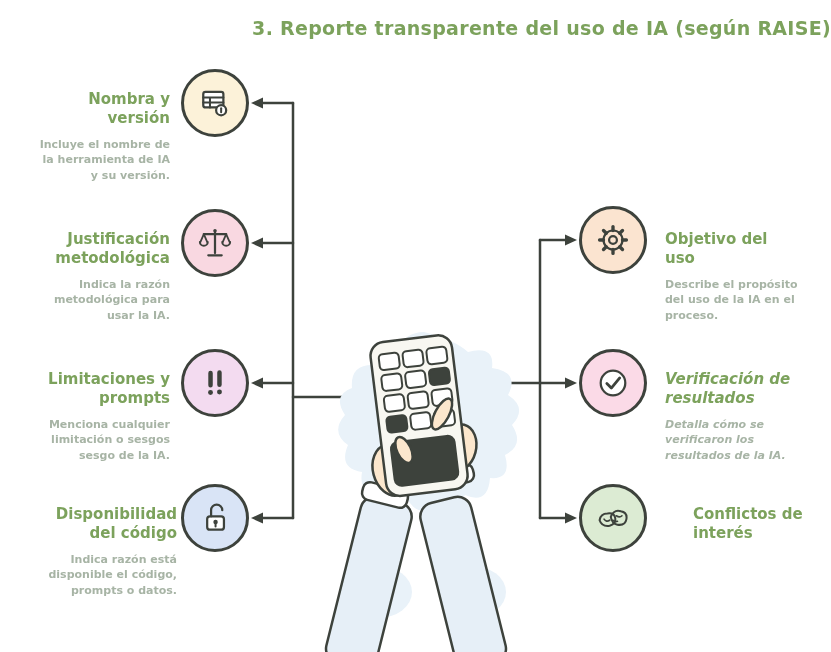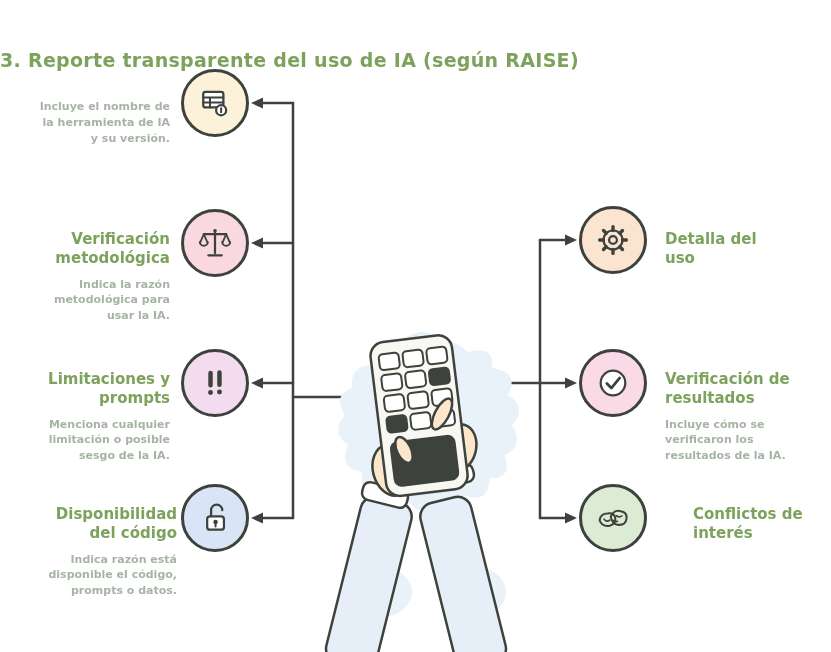--- a/index.html
+++ b/index.html
@@ -1,21 +1,21 @@
 <!DOCTYPE html>
 <html style="--heading: #7ca25c; --desc: #a7b4a5; --ink: #3d423c; --splash: #e9f2f9; --sleeve: #e6eff7; --skin: #fce7cd; --paper: #f8f7f1;"><head>
 <meta charset="utf-8">
 <style>
   * { margin:0; padding:0; box-sizing:border-box; }
   html,body { background:#ffffff; }
   body { font-family:"DejaVu Sans","Liberation Sans",sans-serif; }
   .page { position:relative; width:831px; height:652px; background:#ffffff; overflow:hidden; }
 
-  .title { position:absolute; top:17px; left:0; width:100%; text-align:left;
-           font-size:19px; font-weight:bold; color:var(--heading); letter-spacing:.3px;margin-top:32px; }
+  .title { position:absolute; top:17px; left:0; width:100%; text-align:right;
+           font-size:19px; font-weight:bold; color:var(--heading); letter-spacing:.3px; }
 
   .node-circle { position:absolute; width:68px; height:68px; border-radius:50%;
                  border:3px solid var(--ink); display:flex; align-items:center; justify-content:center; }
 
   .node-text { position:absolute; }
   .node-text.left-side { width:150px; text-align:right; }
   .node-text.right-side { width:165px; text-align:left; }
   .heading { font-size:15px; font-weight:bold; color:var(--heading); line-height:1.25; white-space:pre-line; }
   .desc { margin-top:9px; font-size:11px; font-weight:bold; color:var(--desc); line-height:1.45; white-space:pre-line; }
 
@@ -110,55 +110,57 @@
 
   <div class="node-circle" style="left: 181px; top: 69px; background-color: rgb(252, 242, 217);">
     <svg width="38" height="38" viewBox="0 0 34 34">
       <rect class="f-white s-ink f-none" x="6.5" y="7" width="18" height="14" rx="2" stroke-width="2" fill="none"></rect>
       <path class="s-ink" d="M6.5 12 H24.5 M6.5 16.5 H24.5 M12.5 12 V21" stroke-width="1.8" fill="none"></path>
       <circle class="f-white s-ink" cx="22.5" cy="23.5" r="4.5" stroke-width="2"></circle>
       <path class="s-ink" d="M22.5 21.8 V25.2" stroke-width="1.8" fill="none"></path>
     </svg>
   </div>
   <div class="node-text left-side" style="right:661px; top:90px;">
+    <div class="heading">Nombra y
+versión</div>
     <div class="desc">Incluye el nombre de
 la herramienta de IA
 y su versión.</div>
   </div>
 
   <div class="node-circle" style="left: 181px; top: 209px; background-color: rgb(249, 216, 225);">
     <svg width="38" height="38" viewBox="0 0 34 34">
       <path class="s-ink" d="M17 7 V24 M7 9 H27 M17 24 V26 M11 28 H23" stroke-width="2" fill="none"></path>
       <circle class="f-ink" cx="17" cy="6" r="1.6"></circle>
       <path class="s-ink" d="M7 9 L4 16 M7 9 L10 16" stroke-width="1.6" fill="none"></path>
       <path class="s-ink f-none" d="M3.5 16 A3.5 3.5 0 0 0 10.5 16" stroke-width="1.8" fill="none"></path>
       <path class="s-ink" d="M27 9 L24 16 M27 9 L30 16" stroke-width="1.6" fill="none"></path>
       <path class="s-ink f-none" d="M23.5 16 A3.5 3.5 0 0 0 30.5 16" stroke-width="1.8" fill="none"></path>
     </svg>
   </div>
   <div class="node-text left-side" style="right:661px; top:230px;">
-    <div class="heading">Verificación
+    <div class="heading">Justificación
 metodológica</div>
     <div class="desc">Indica la razón
 metodológica para
 usar la IA.</div>
   </div>
 
   <div class="node-circle" style="left: 181px; top: 349px; background-color: rgb(243, 219, 240);">
     <svg width="38" height="38" viewBox="0 0 34 34">
       <path class="s-ink" d="M13 8 V19 M21 7.5 V18.5" stroke-width="4" fill="none"></path>
       <circle class="f-ink" cx="13" cy="25.5" r="2.2"></circle>
       <circle class="f-ink" cx="21" cy="25" r="2.2"></circle>
     </svg>
   </div>
   <div class="node-text left-side" style="right:661px; top:370px;">
     <div class="heading">Limitaciones y
 prompts</div>
     <div class="desc">Menciona cualquier
-limitación o posible
+limitación o sesgos
 sesgo de la IA.</div>
   </div>
 
   <div class="node-circle" style="left: 181px; top: 484px; background-color: rgb(217, 228, 246);">
     <svg width="38" height="38" viewBox="0 0 34 34">
       <rect class="f-white s-ink" x="10" y="15.5" width="15" height="12" rx="2.5" stroke-width="2"></rect>
       <path class="s-ink f-none" d="M13.5 15.5 V10 A5 5 0 0 1 23.5 10" stroke-width="2" fill="none"></path>
       <circle class="f-ink" cx="17.5" cy="20.5" r="2"></circle>
       <path class="s-ink" d="M17.5 22 V24.5" stroke-width="1.8" fill="none"></path>
     </svg>
@@ -173,34 +175,37 @@
 
   <div class="node-circle" style="left: 579px; top: 206px; background-color: rgb(251, 228, 208);">
     <svg width="38" height="38" viewBox="0 0 34 34">
       <circle class="s-ink f-none" cx="17" cy="17" r="8.5" stroke-width="2" fill="none"></circle>
       <circle class="s-ink f-none" cx="17" cy="17" r="3.5" stroke-width="2" fill="none"></circle>
       <path class="s-ink" stroke-width="3" fill="none" d="M25.5 17 L29 17 M23 23 L25.5 25.5 M17 25.5 L17 29
         M11 23 L8.5 25.5 M8.5 17 L5 17 M11 11 L8.5 8.5 M17 8.5 L17 5 M23 11 L25.5 8.5"></path>
     </svg>
   </div>
   <div class="node-text right-side" style="left:665px; top:230px;">
-    <div class="heading">Detalla del
+    <div class="heading">Objetivo del
 uso</div>
+    <div class="desc">Describe el propósito
+del uso de la IA en el
+proceso.</div>
   </div>
 
   <div class="node-circle" style="left: 579px; top: 349px; background-color: rgb(251, 218, 231);">
     <svg width="38" height="38" viewBox="0 0 34 34">
       <circle class="s-ink f-white" cx="17" cy="17" r="11" stroke-width="2"></circle>
       <path class="s-ink" d="M11.5 17.5 L15.5 21.5 L23 12.5" stroke-width="2.5" fill="none"></path>
     </svg>
   </div>
-  <div class="node-text right-side" style="left:665px; top:370px;">
+  <div class="node-text right-side" style="left:665px; top:370px;font-style:italic;">
     <div class="heading">Verificación de
 resultados</div>
-    <div class="desc">Incluye cómo se
+    <div class="desc">Detalla cómo se
 verificaron los
 resultados de la IA.</div>
   </div>
 
   <div class="node-circle" style="left: 579px; top: 484px; background-color: rgb(220, 235, 211);">
     <svg width="38" height="38" viewBox="0 0 34 34">
       <path class="s-ink f-none" stroke-width="1.8" fill="none" d="M5 19 Q6 13 12 13 Q18 12 19 17 Q20 22 14 24 Q7 25 5 19 Z"></path>
       <path class="s-ink f-none" stroke-width="1.8" fill="none" d="M15 16 Q18 9 24 11 Q30 12 29 18 Q28 24 21 23 Q16 22 15 16 Z"></path>
       <path class="s-ink" stroke-width="1.5" fill="none" d="M9 18 q2 3 5 1 M20 15 q3 2 5 0 M17 19 q2 2 4 1"></path>
     </svg>

